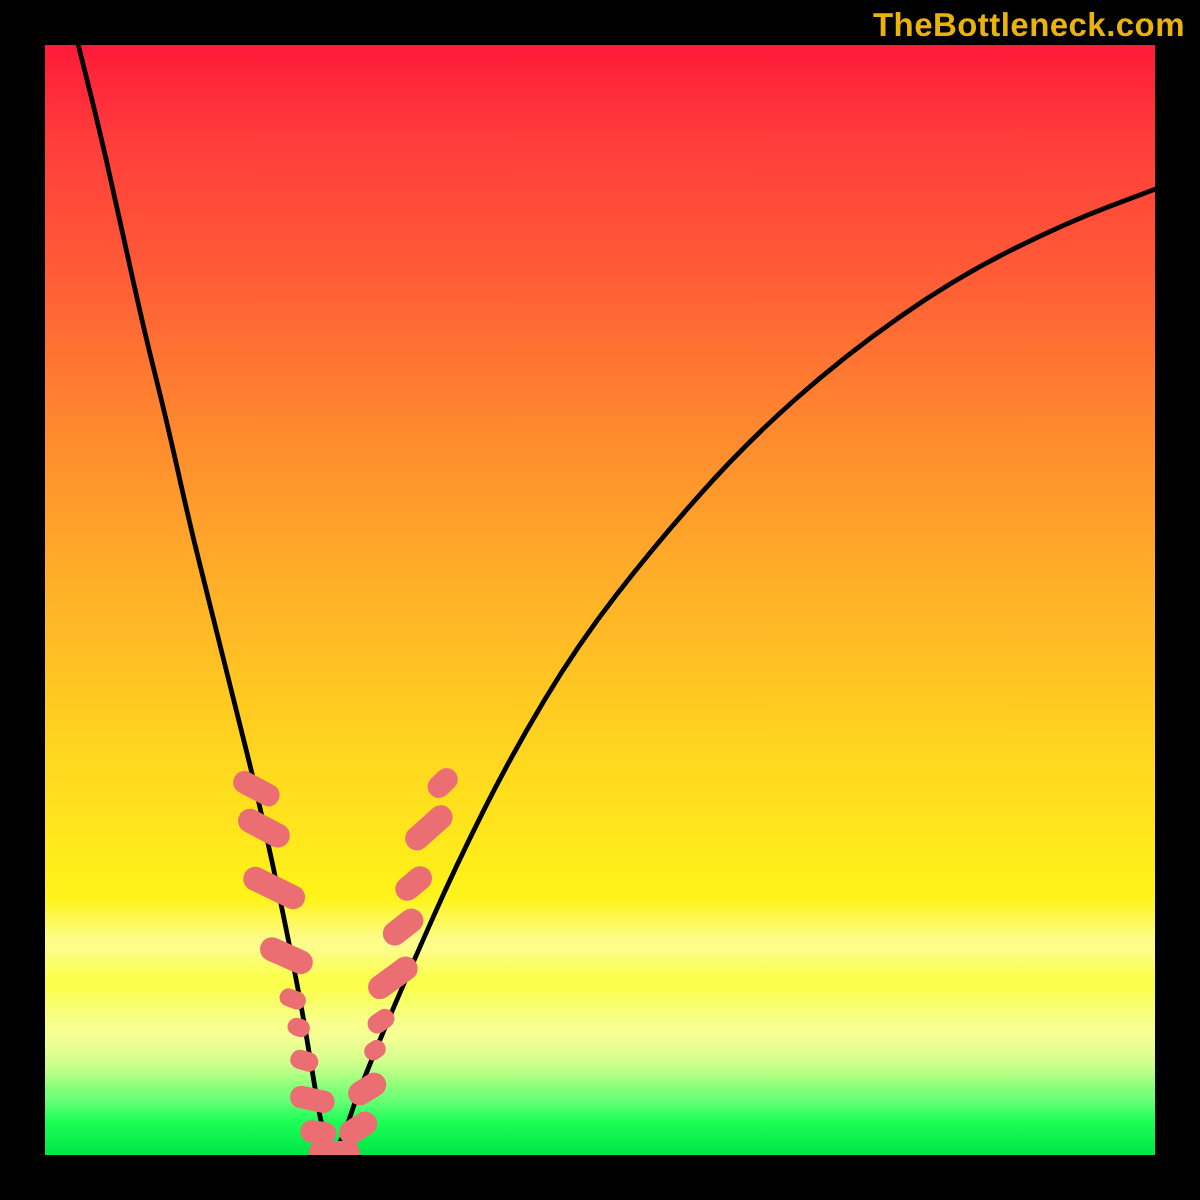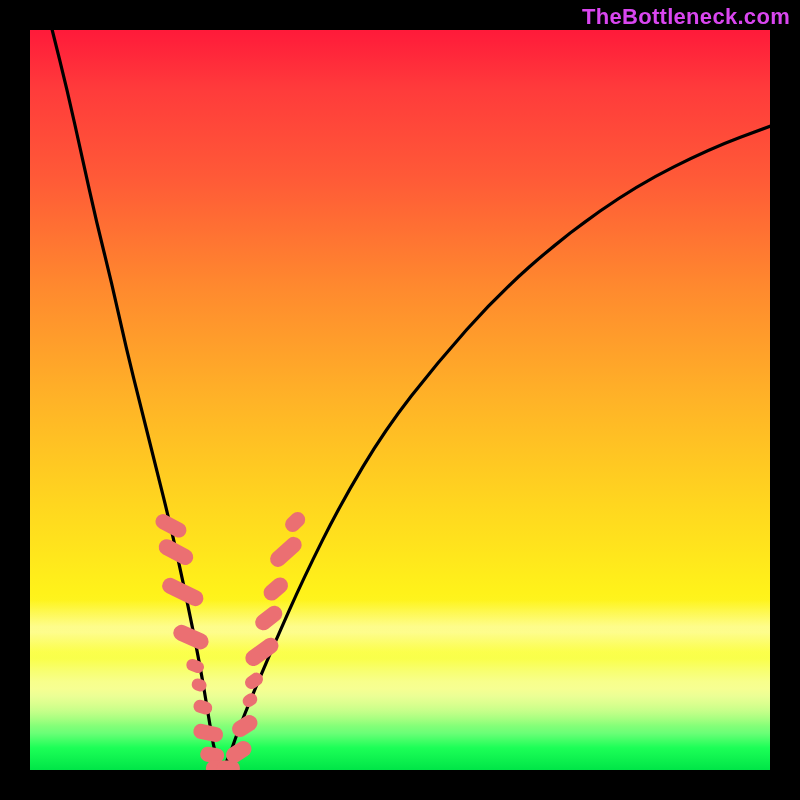--- a/index.html
+++ b/index.html
@@ -84,21 +84,21 @@
     position: absolute;
     left: 0;
     top: 0;
     width: 740px;
     height: 740px;
   }
   .watermark {
     position: absolute;
     top: 4px;
     right: 10px;
-    color: #d946ef;
+    color: #eab308;
     font-size: 22px;
     font-weight: 600;
     letter-spacing: 0.3px;
     user-select: none;
   }
   .marker {
     position: absolute;
     background: #eb6f72;
     border-radius: 6px;
     transform: translate(-50%, -50%);

